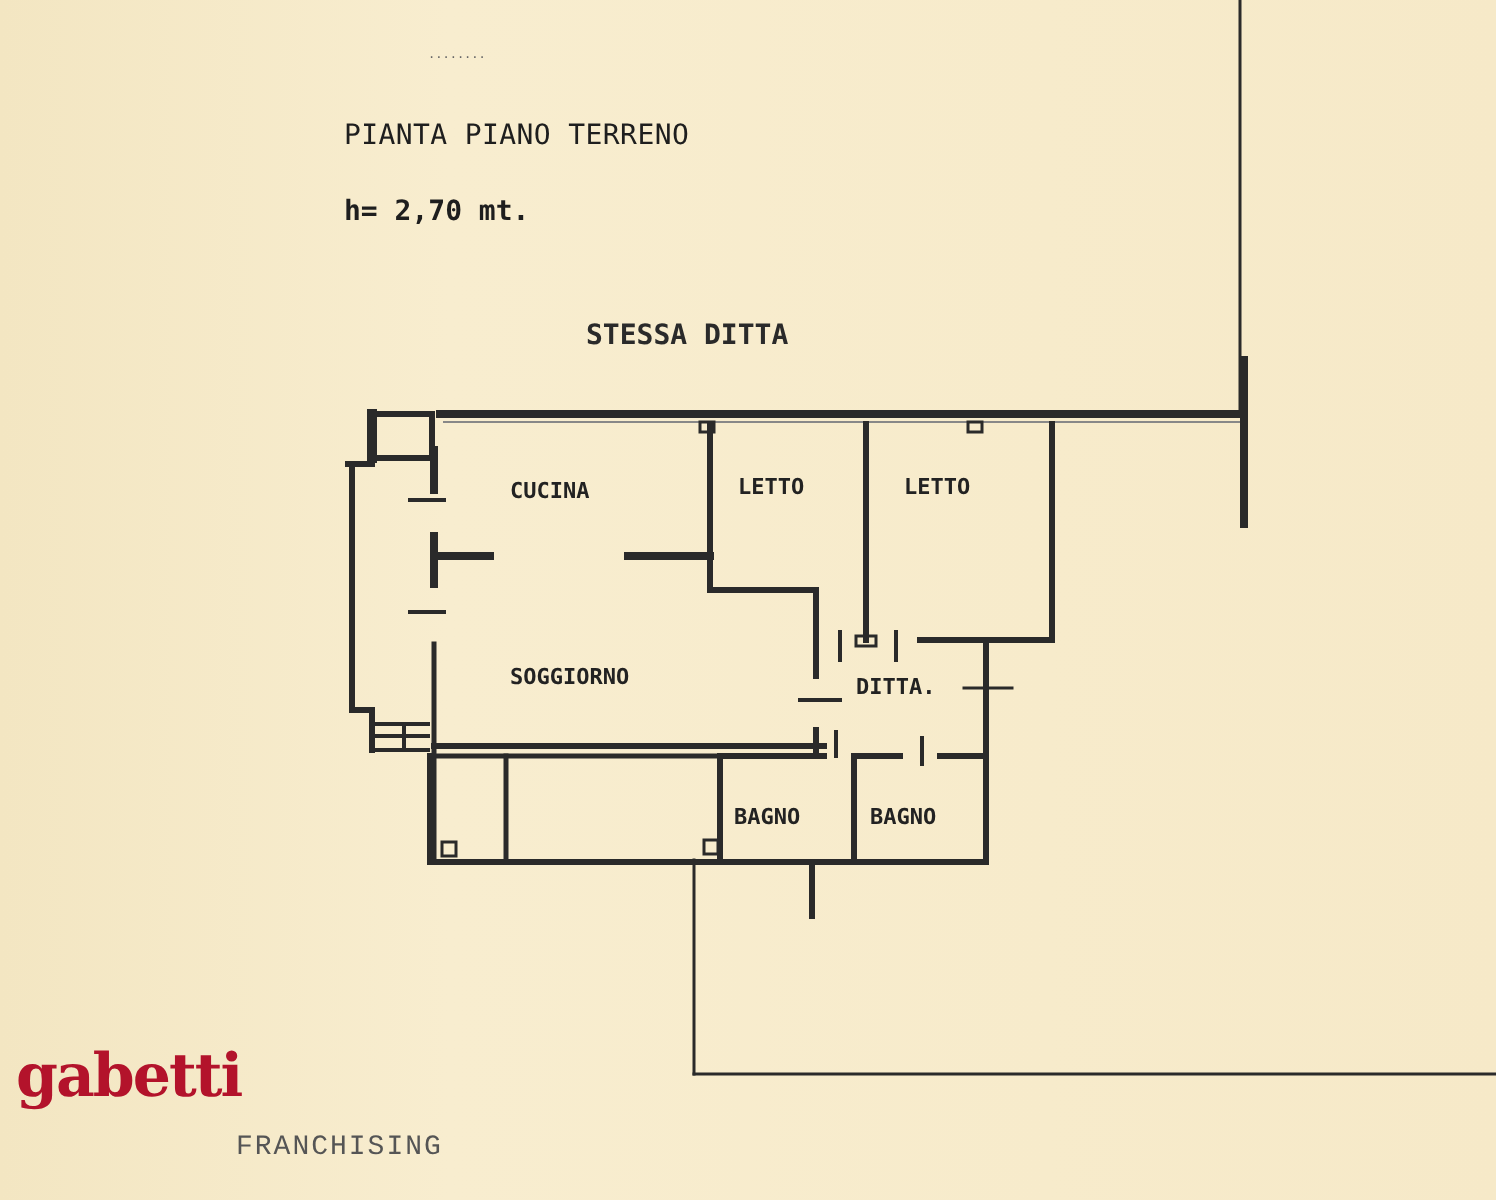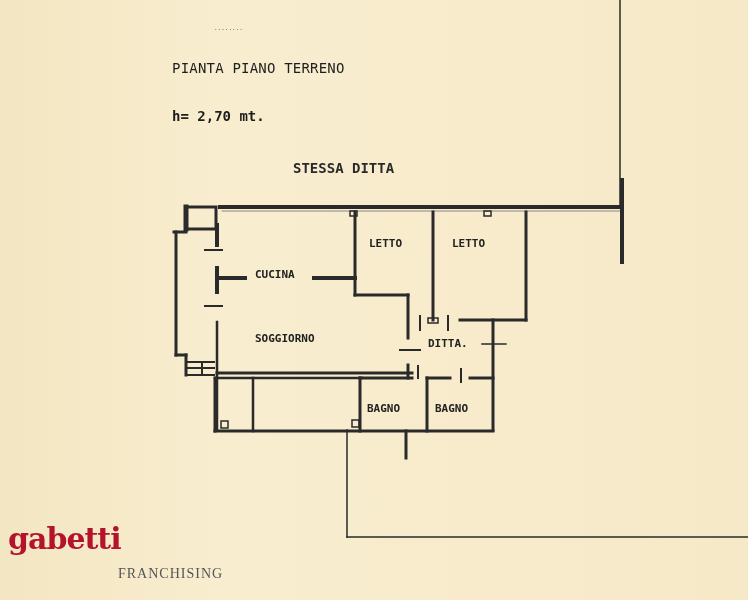--- a/index.html
+++ b/index.html
@@ -11,21 +11,21 @@
   .paper {
     position:absolute; left:0; top:0; width:748px; height:600px;
     background: linear-gradient(90deg, #f3e6c2 0%, #f8edcf 30%, #f7ebcb 70%, #f6e9c8 100%);
   }
   .title {
     position:absolute; left:172px; top:60px;
     font-family:"DejaVu Sans Mono", monospace; font-weight:normal;
     font-size:14px; color:#1e1e1e; letter-spacing:0.2px;
   }
   .height {
-    position:absolute; left:172px; top:108px;
+    position:absolute; left:172px; top:98px;
     font-family:"DejaVu Sans Mono", monospace; font-weight:bold;
     font-size:14px; color:#1e1e1e;
   }
   .scribble {
     position:absolute; left:214px; top:24px;
     font-family:"DejaVu Sans Mono", monospace; font-size:6px; color:#666;
   }
   .stessa {
     position:absolute; left:293px; top:160px;
     font-family:"DejaVu Sans Mono", monospace; font-weight:bold;
@@ -39,21 +39,21 @@
   svg.plan { position:absolute; left:0; top:0; }
   .logo {
     position:absolute; left:8px; top:516px;
   }
   .logo-word {
     font-family:"DejaVu Serif", serif; font-weight:bold;
     font-size:30px; color:#b3132b; letter-spacing:-1px; line-height:46px;
   }
   .logo-sub {
     position:absolute; left:110px; top:50px;
-    font-family:Liberation Serif, serif; font-size:14px;
+    font-family:Liberation Mono, monospace; font-size:14px;
     color:#555; letter-spacing:1px;
   }
 </style>
 </head>
 <body>
 
 <div class="paper"></div>
 
 <div class="scribble">........</div>
 <div class="title">PIANTA PIANO TERRENO</div>
@@ -124,21 +124,21 @@
     <line x1="360" y1="378" x2="412" y2="378" stroke-width="3"></line>
     <line x1="427" y1="378" x2="427" y2="431" stroke-width="3"></line>
     <line x1="427" y1="378" x2="450" y2="378" stroke-width="3"></line>
     <line x1="470" y1="378" x2="493" y2="378" stroke-width="3"></line>
     <line x1="461" y1="369" x2="461" y2="382" stroke-width="2"></line>
 
     <line x1="406" y1="431" x2="406" y2="458" stroke-width="3"></line>
   </g>
 </svg>
 
-<div class="room" style="left:255px; top:239px;margin-top:29px;">CUCINA</div>
+<div class="room" style="left:255px; top:239px;">CUCINA</div>
 <div class="room" style="left:369px; top:237px;">LETTO</div>
 <div class="room" style="left:452px; top:237px;">LETTO</div>
 <div class="room" style="left:255px; top:332px;text-align:center;">SOGGIORNO</div>
 <div class="room" style="left:428px; top:337px;">DITTA.</div>
 <div class="room" style="left:367px; top:402px;">BAGNO</div>
 <div class="room" style="left:435px; top:402px;">BAGNO</div>
 
 <div class="logo">
   <div class="logo-word">gabetti</div>
   <div class="logo-sub">FRANCHISING</div>

